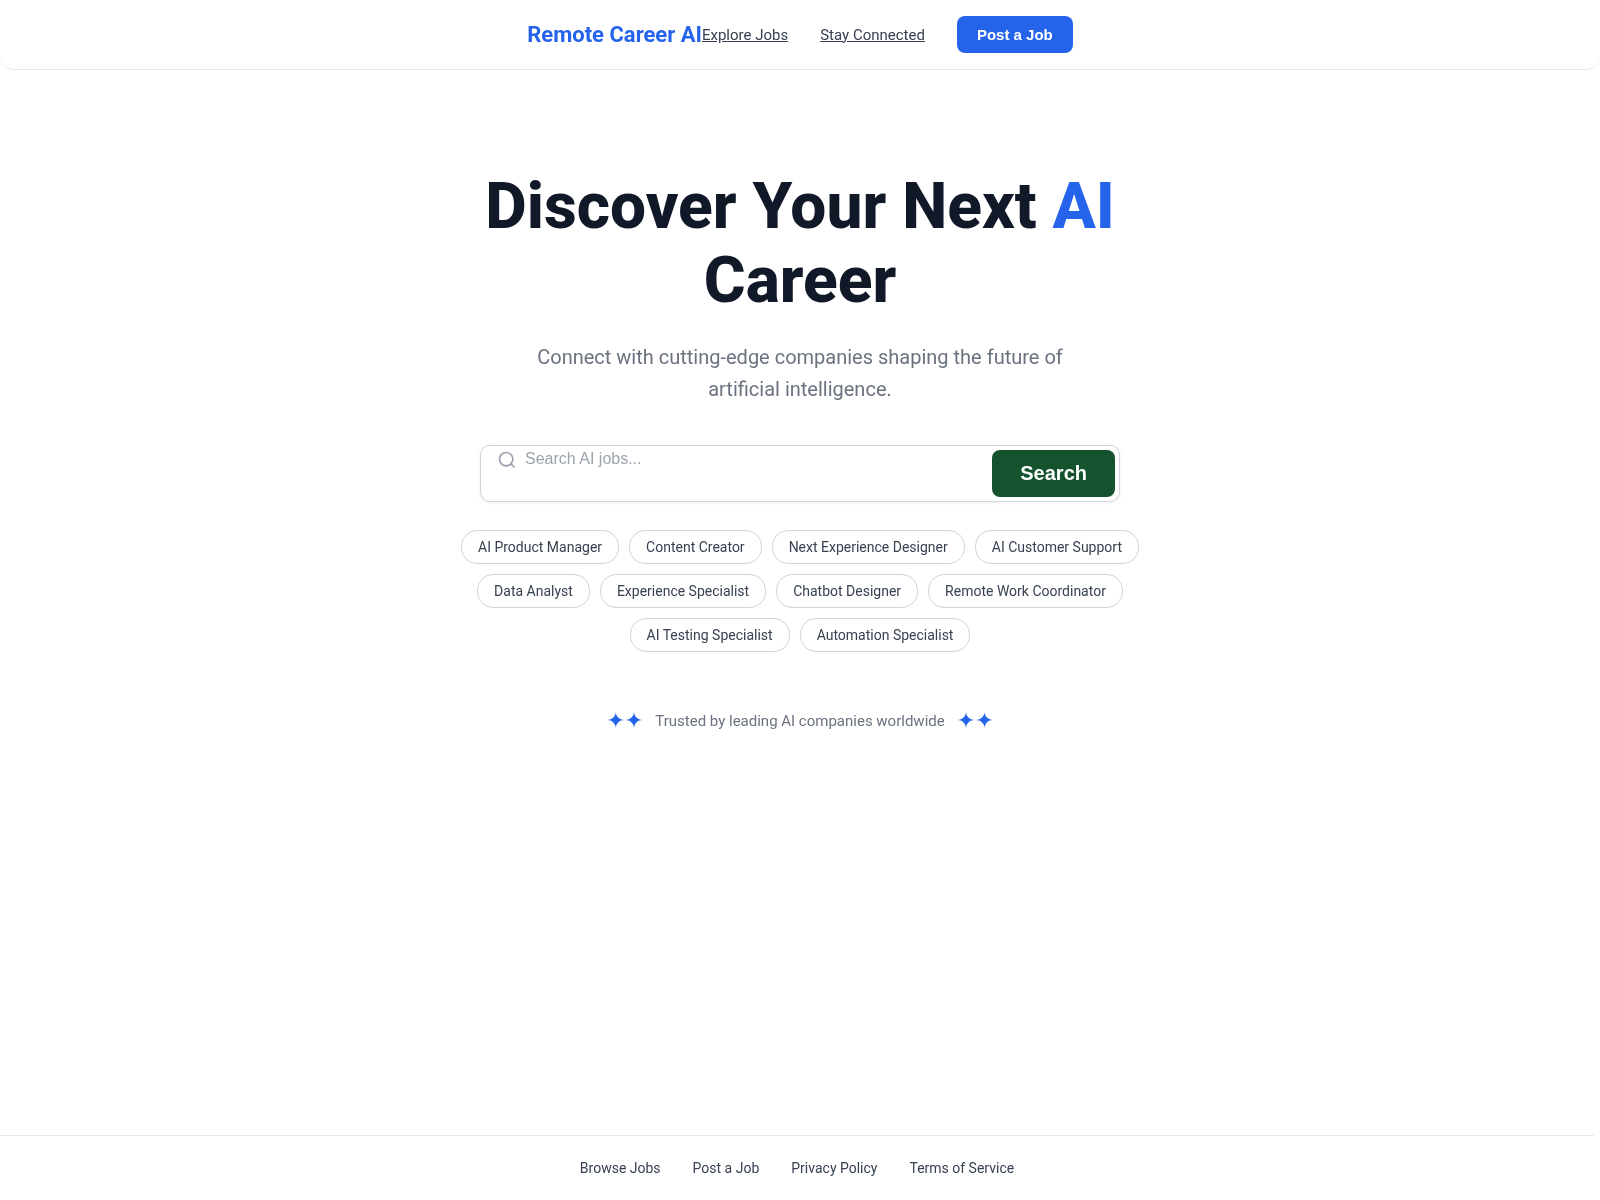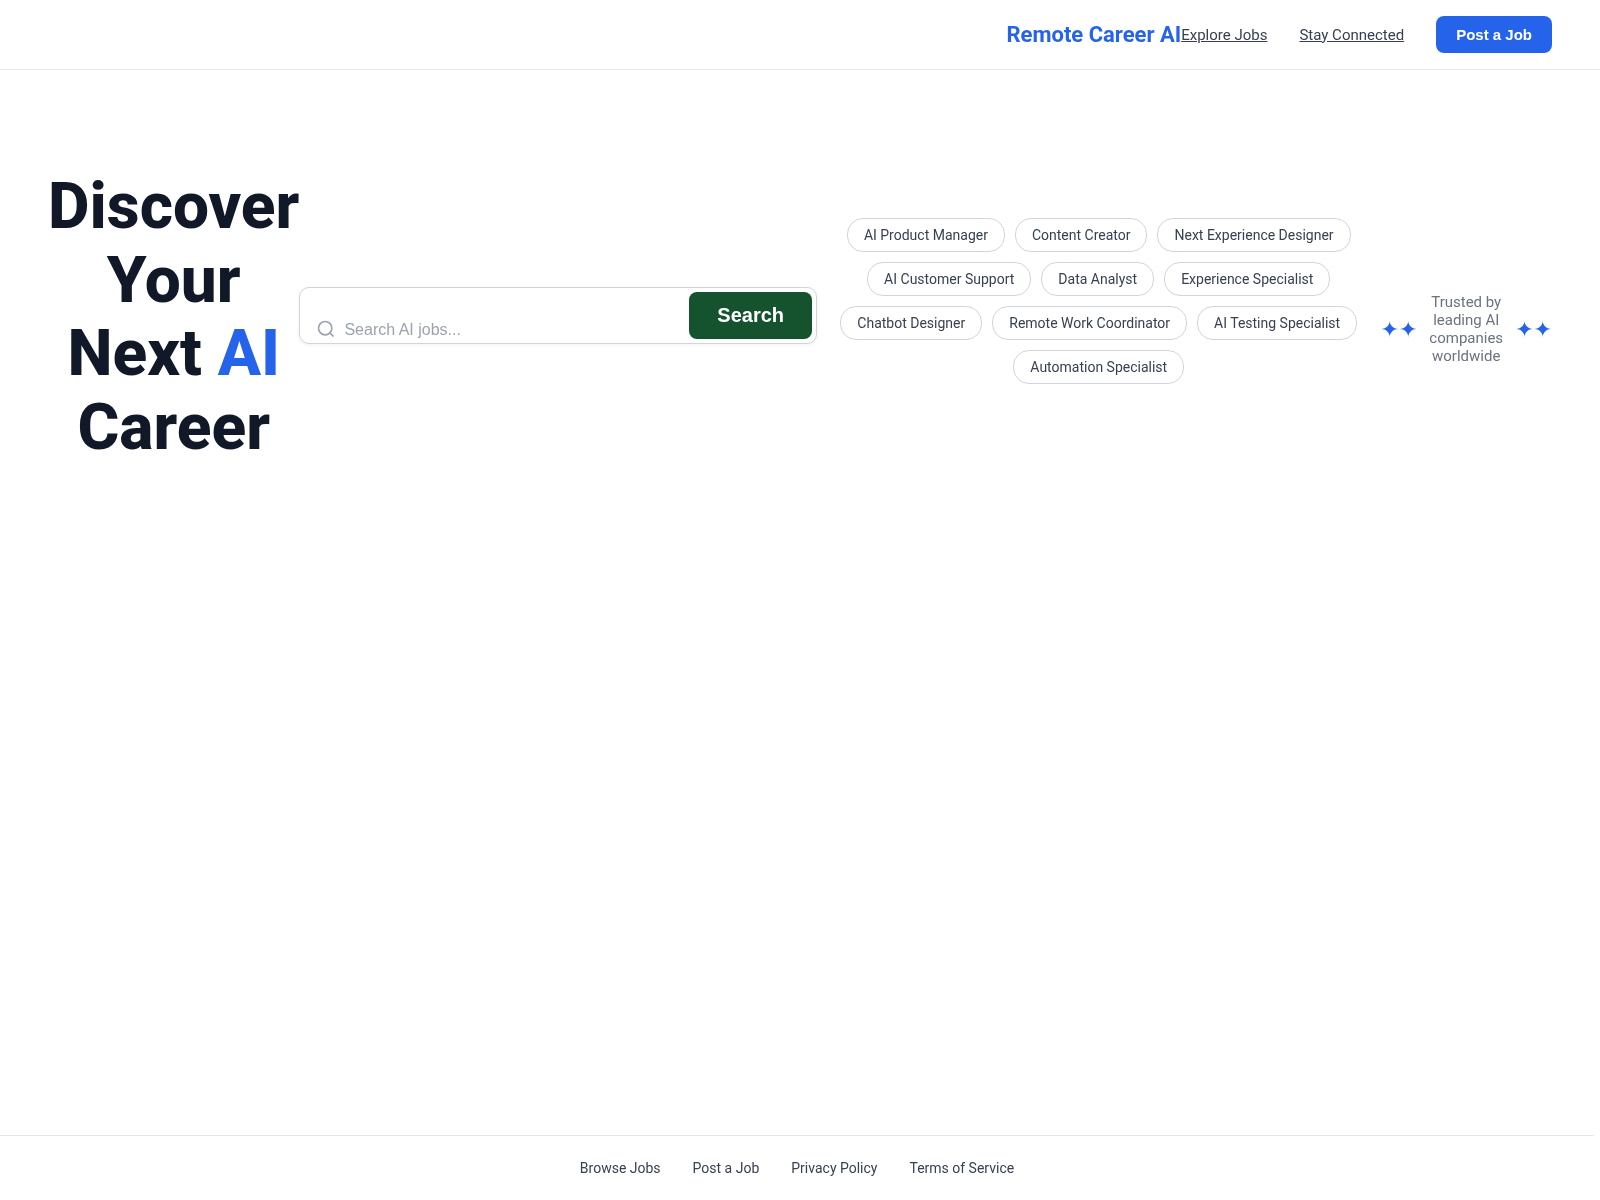--- a/index.html
+++ b/index.html
@@ -12,23 +12,24 @@
       font-family: -apple-system, BlinkMacSystemFont, 'Segoe UI', Roboto, Oxygen, sans-serif;
       background-color: #ffffff;
       color: #1a1a2e;
       min-height: 1200px;
     }
 
     
     nav {
       display: flex;
       align-items: center;
-      justify-content: flex-end;
+      justify-content: center;
       padding: 16px 48px;
       border-bottom: 1px solid #e5e7eb;
+      border-radius: 14px;
     }
 
     .nav-logo {
       font-size: 22px;
       font-weight: 700;
       color: #2563eb;
       text-decoration: none;
     }
 
     .nav-links {
@@ -51,20 +52,21 @@
       border-radius: 8px;
       padding: 10px 20px;
       font-size: 15px;
       font-weight: 600;
       cursor: pointer;
     }
 
     
     .hero {
       display: flex;
+      flex-direction: column;
       align-items: center;
       justify-content: center;
       padding: 100px 48px 60px;
       text-align: center;
     }
 
     .hero-title {
       font-size: 64px;
       font-weight: 800;
       color: #111827;
@@ -81,21 +83,21 @@
       font-size: 20px;
       color: #6b7280;
       max-width: 560px;
       line-height: 1.6;
       margin-bottom: 40px;
     }
 
     
     .search-container {
       display: flex;
-      align-items: flex-end;
+      align-items: flex-start;
       width: 100%;
       max-width: 640px;
       background: #ffffff;
       border: 1px solid #d1d5db;
       border-radius: 10px;
       padding: 4px 4px 4px 16px;
       margin-bottom: 28px;
       box-shadow: 0 1px 4px rgba(0,0,0,0.06);
     }
 
@@ -201,20 +203,21 @@
     <button class="nav-cta">Post a Job</button>
   </div>
 </nav>
 
 <section class="hero">
   <h1 class="hero-title">
     <span>Discover Your Next </span><span class="hero-title-highlight">AI</span>
     <br>
     <span>Career</span>
   </h1>
+  <p class="hero-subtitle">Connect with cutting-edge companies shaping the future of artificial intelligence.</p>
 
   <div class="search-container">
     <div class="search-icon-wrap">
       <svg xmlns="http://www.w3.org/2000/svg" fill="none" viewBox="0 0 24 24" stroke="currentColor" stroke-width="2">
         <circle cx="11" cy="11" r="8"></circle>
         <line x1="21" y1="21" x2="16.65" y2="16.65"></line>
       </svg>
     </div>
     <input class="search-input" type="text" placeholder="Search AI jobs..." style="">
     <button class="search-button">Search</button>

